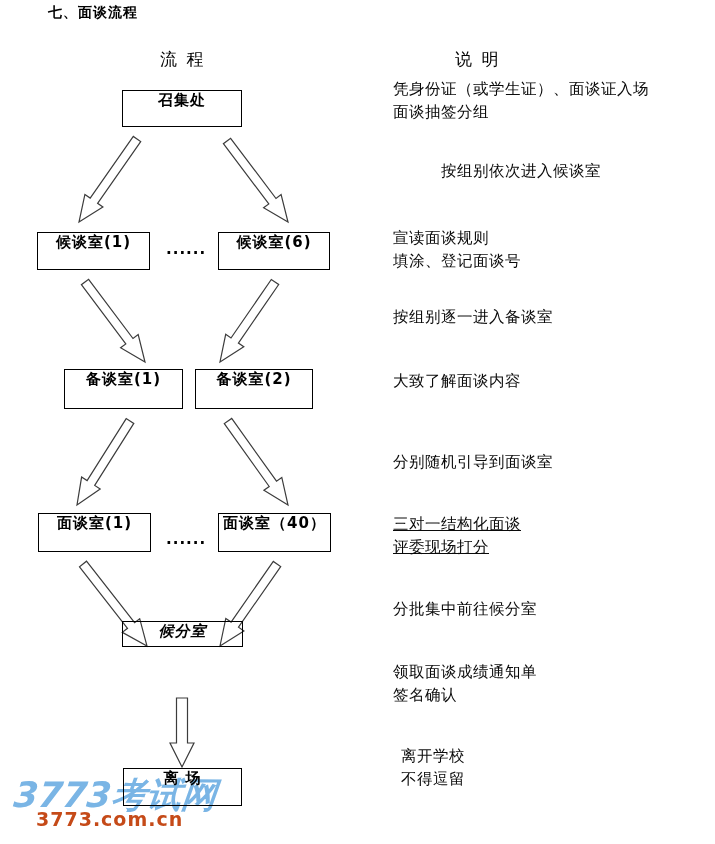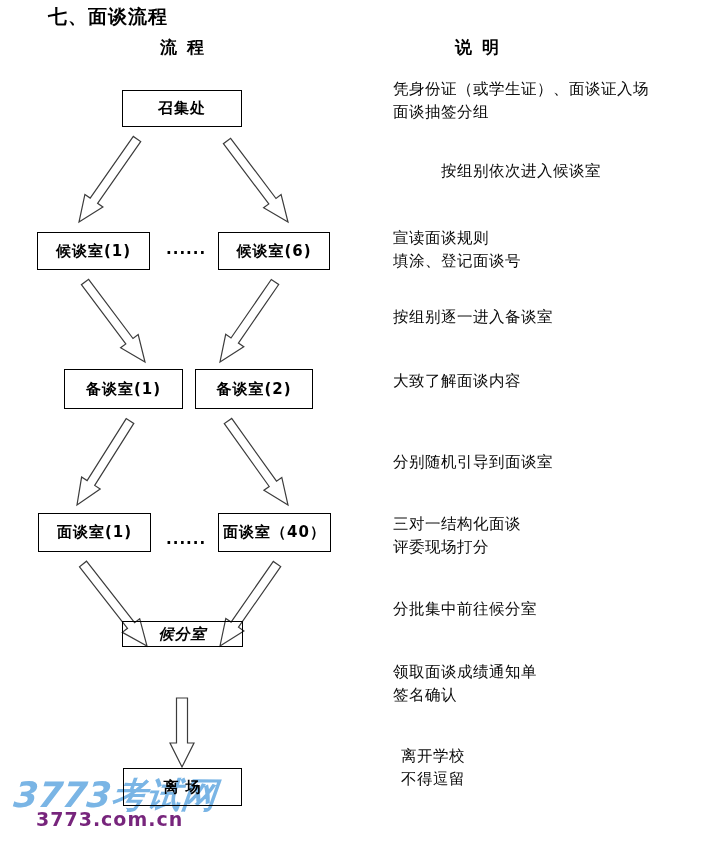--- a/index.html
+++ b/index.html
@@ -3,46 +3,46 @@
 <meta charset="utf-8">
 <style>
   html,body{margin:0;padding:0;background:#ffffff;}
   body{
     width:715px;height:844px;position:relative;overflow:hidden;
     font-family:"DejaVu Sans","Liberation Sans",sans-serif;
     color:#000;
   }
   .page-title{
     position:absolute;left:48px;top:4px;
-    font-size:19px;font-weight:bold;letter-spacing:1px;
+    font-size:14px;font-weight:bold;letter-spacing:1px;
   }
   .col-header{
-    position:absolute;top:36px;font-size:17px;font-weight:bold;letter-spacing:2px;
+    position:absolute;top:48px;font-size:17px;font-weight:normal;letter-spacing:2px;
   }
   .col-header.process{left:160px;}
   .col-header.explain{left:455px;text-align:right;}
 
   svg.arrows{position:absolute;left:0;top:0;z-index:0;}
 
   .watermark-brand{
     position:absolute;left:14px;top:772px;z-index:1;
     font-size:35px;font-weight:bold;font-style:italic;
     color:#6fafe3;letter-spacing:0px;opacity:0.92;
     transform:skewX(-6deg);
   }
   .watermark-domain{
     position:absolute;left:36px;top:808px;z-index:1;
-    font-size:19px;font-weight:bold;color:#701a75;
+    font-size:19px;font-weight:bold;color:#c2410c;
     letter-spacing:1px;opacity:0.95;
   }
 
   .node{
     position:absolute;z-index:2;
     border:1.5px solid #000;background:transparent;
-    display:flex;align-items:center;justify-content:center;
+    display:flex;justify-content:center;
     font-size:15px;font-weight:bold;letter-spacing:1px;
     box-sizing:border-box;
   }
   .n-zhaojichu  {left:122px;top:90px; width:120px;height:37px;}
   .n-houtanshi1 {left:37px; top:232px;width:113px;height:38px;}
   .n-houtanshi6 {left:218px;top:232px;width:112px;height:38px;}
   .n-beitanshi1 {left:64px; top:369px;width:119px;height:40px;}
   .n-beitanshi2 {left:195px;top:369px;width:118px;height:40px;}
   .n-miantanshi1{left:38px; top:513px;width:113px;height:39px;}
   .n-miantanshi40{left:218px;top:513px;width:113px;height:39px;}
@@ -55,21 +55,21 @@
   }
   .dots-1{left:166px;top:240px;}
   .dots-2{left:166px;top:530px;}
 
   .exp{
     position:absolute;left:393px;z-index:2;
     font-size:15.5px;line-height:23px;white-space:pre-line;
     letter-spacing:0.5px;color:#0a0a0a;width:315px;
   }
   .e1{top:78px;}  .e2{top:160px;margin-left:48px;} .e3{top:227px;} .e4{top:306px;}
-  .e5{top:370px;} .e6{top:451px;} .e7{top:513px;} .e8{top:598px;}
+  .e5{top:370px;} .e6{top:451px;} .e7{top:513px;text-decoration:underline;} .e8{top:598px;}
   .e9{top:661px;} .e10{top:745px;margin-left:8px;}
 </style>
 </head>
 <body>
 
 <div class="page-title">七、面谈流程</div>
 <div class="col-header process">流 程</div>
 <div class="col-header explain">说 明</div>
 
 <svg class="arrows" width="715" height="844">

